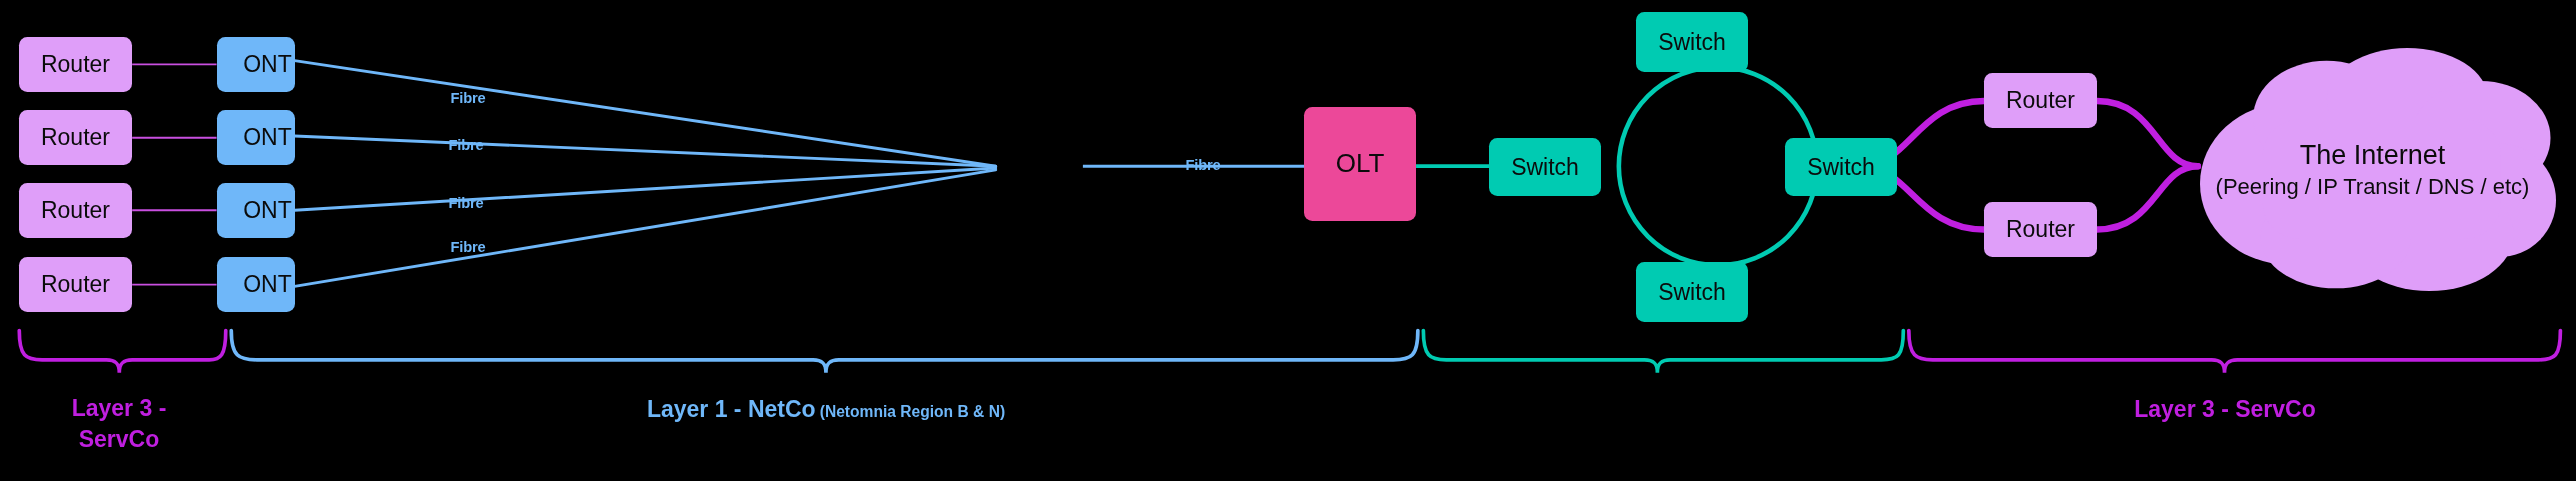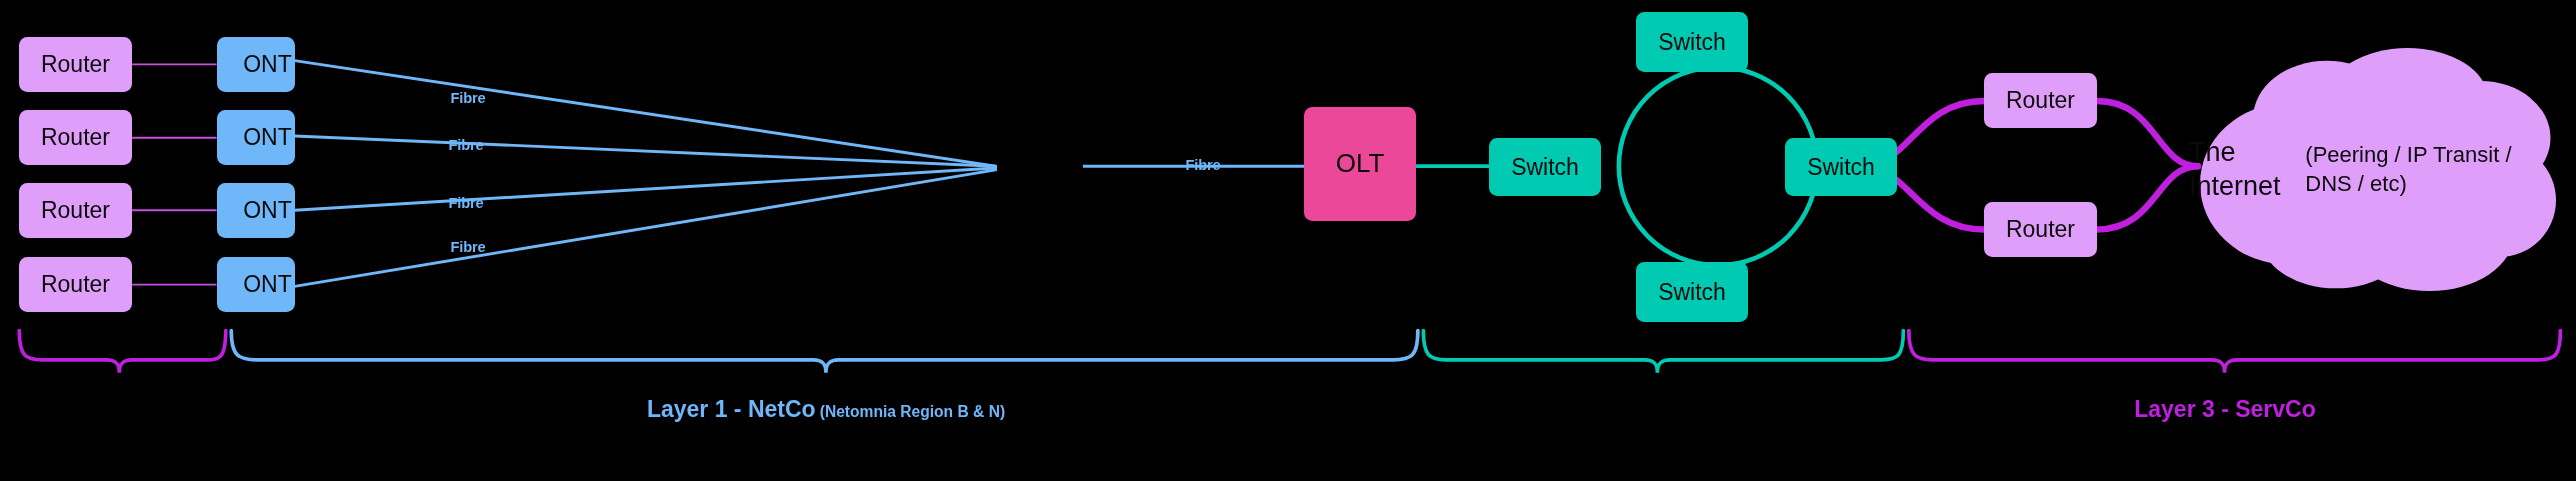--- a/index.html
+++ b/index.html
@@ -87,21 +87,21 @@
     left: 0;
     top: 0;
   }
   .cloud-text {
     position: absolute;
     left: 0;
     top: 0;
     width: 100%;
     height: 100%;
     display: flex;
-    flex-direction: row;
+    flex-direction: column;
     align-items: center;
     justify-content: center;
     color: #0b0b0b;
     z-index: 2;
   }
   .cloud-title {
     font-size: 27px;
     line-height: 1.25;
   }
   .cloud-sub {
@@ -260,20 +260,24 @@
         <ellipse cx="160" cy="208" rx="82" ry="56"></ellipse>
         <rect x="80" y="80" width="260" height="130" rx="40"></rect>
       </g>
     </svg>
     <div class="cloud-text">
       <div class="cloud-title">The Internet</div>
       <div class="cloud-sub">(Peering / IP Transit / DNS / etc)</div>
     </div>
   </div>
 
+  <div class="group-label wrap2" style="left:119px; top:393px; color:#c01fe0;">
+    <span class="main">Layer 3 -</span><br>
+    <span class="main">ServCo</span>
+  </div>
 
   <div class="group-label" style="left:826px; top:396px; color:#6fb7f9;text-align:center;">
     <span class="main">Layer 1 - NetCo</span>
     <span class="sub">(Netomnia Region B &amp; N)</span>
   </div>
 
 
   <div class="group-label" style="left:2225px; top:396px; color:#c01fe0;">
     <span class="main">Layer 3 - ServCo</span>
   </div>

